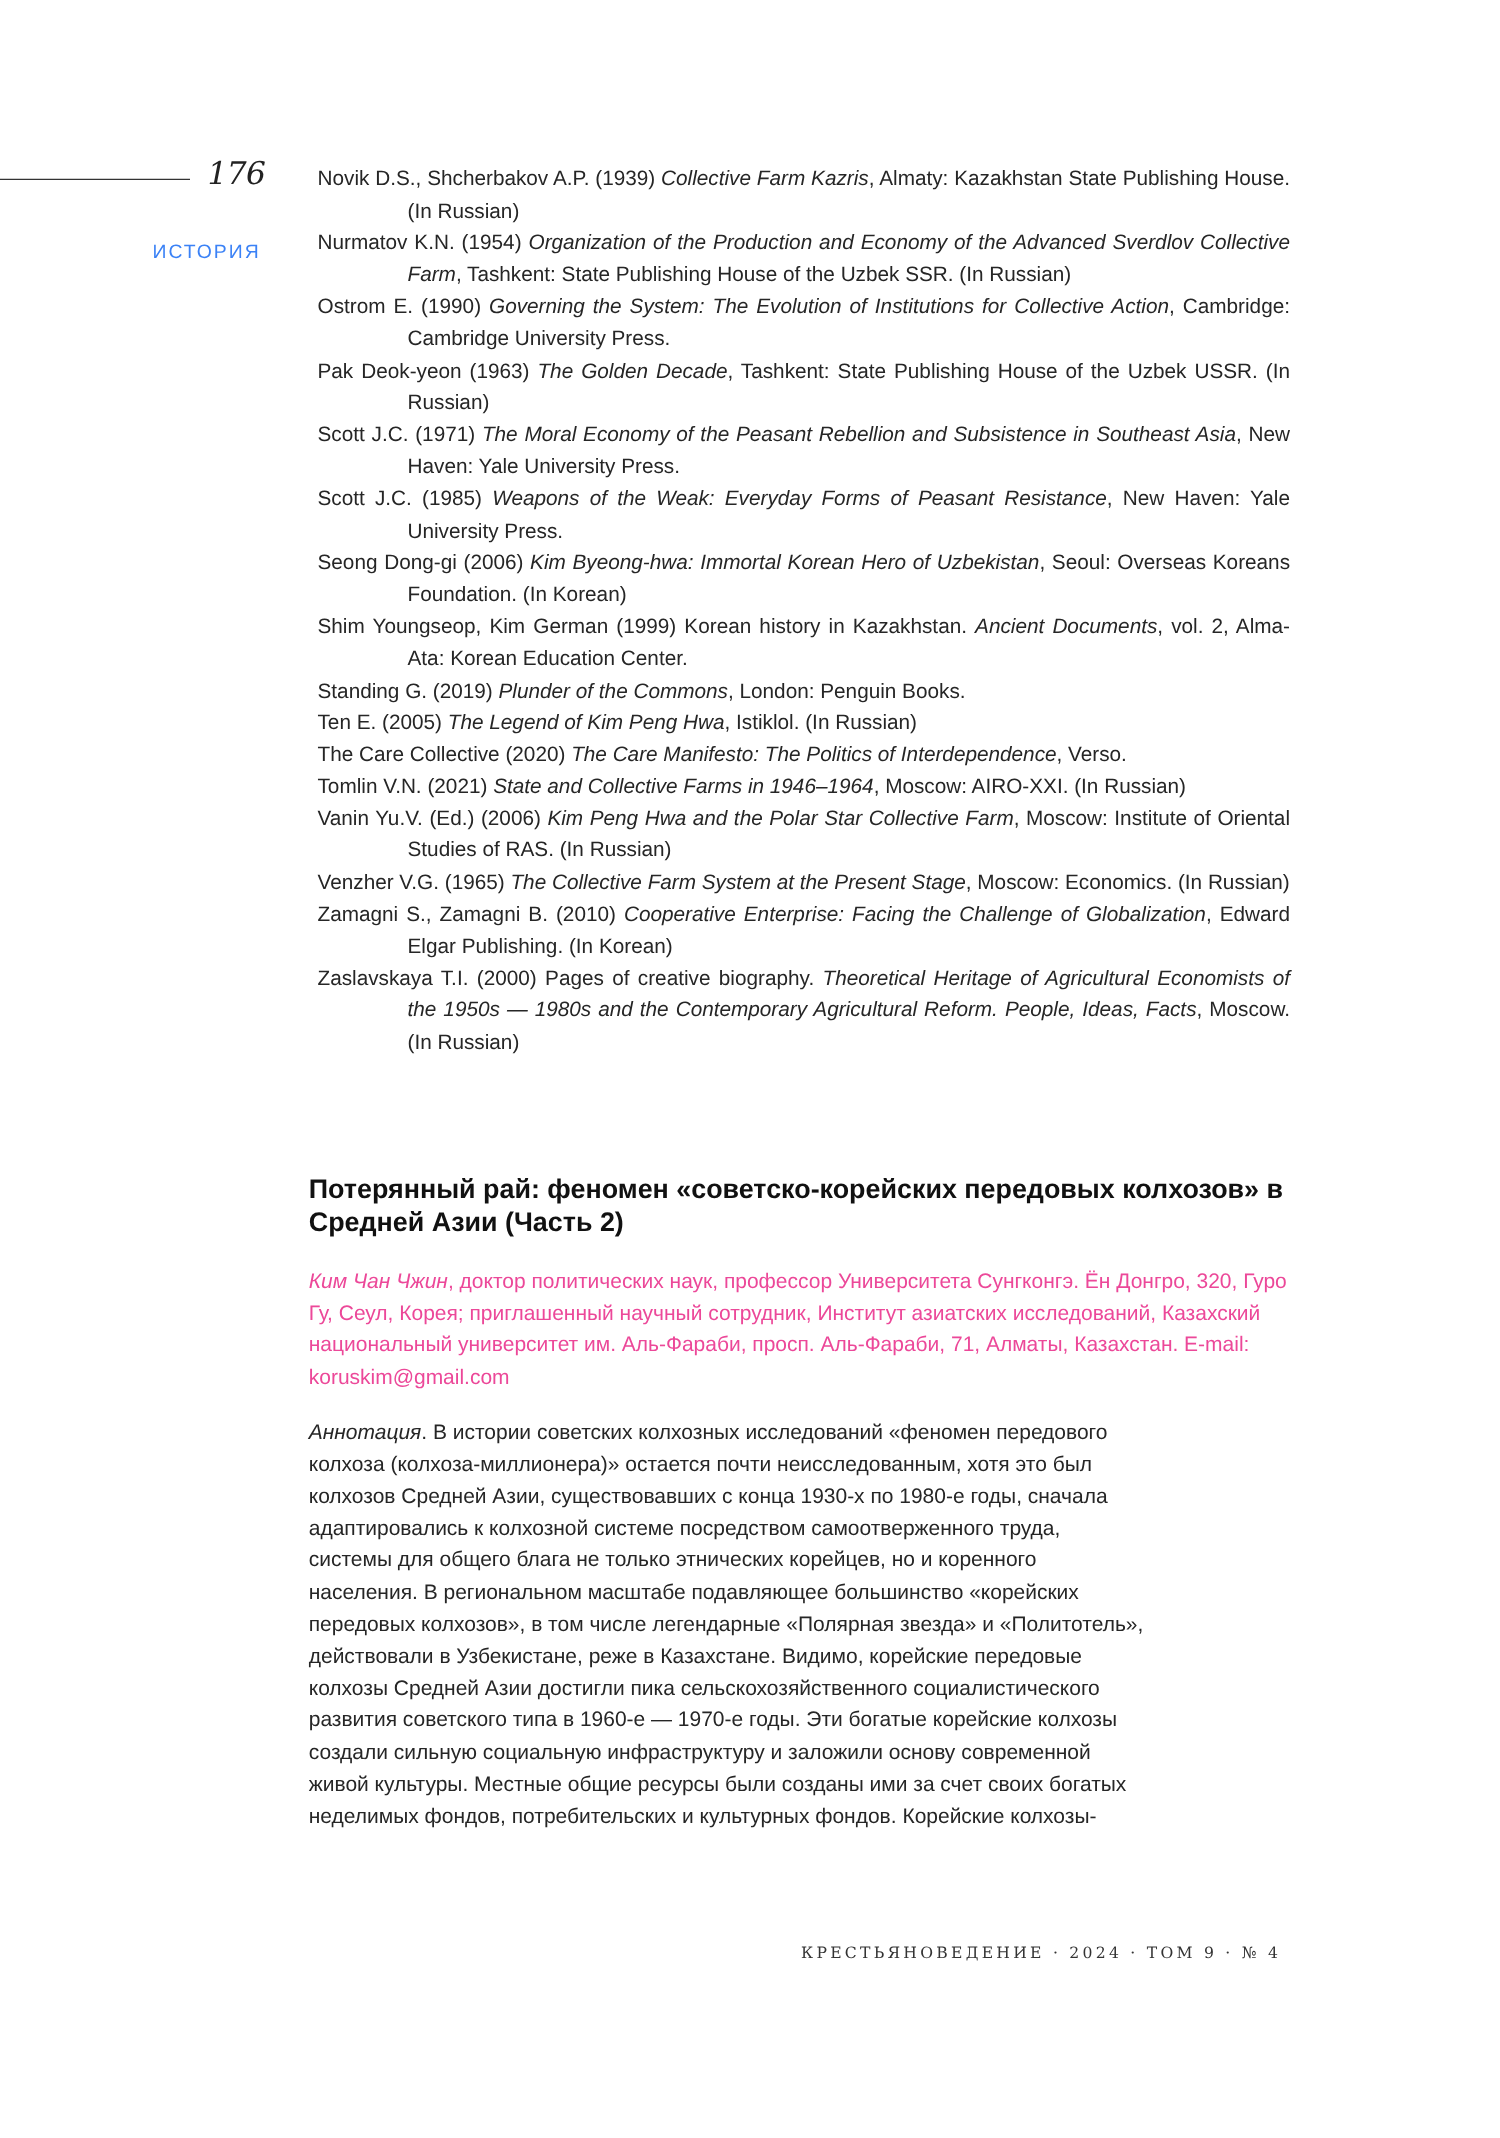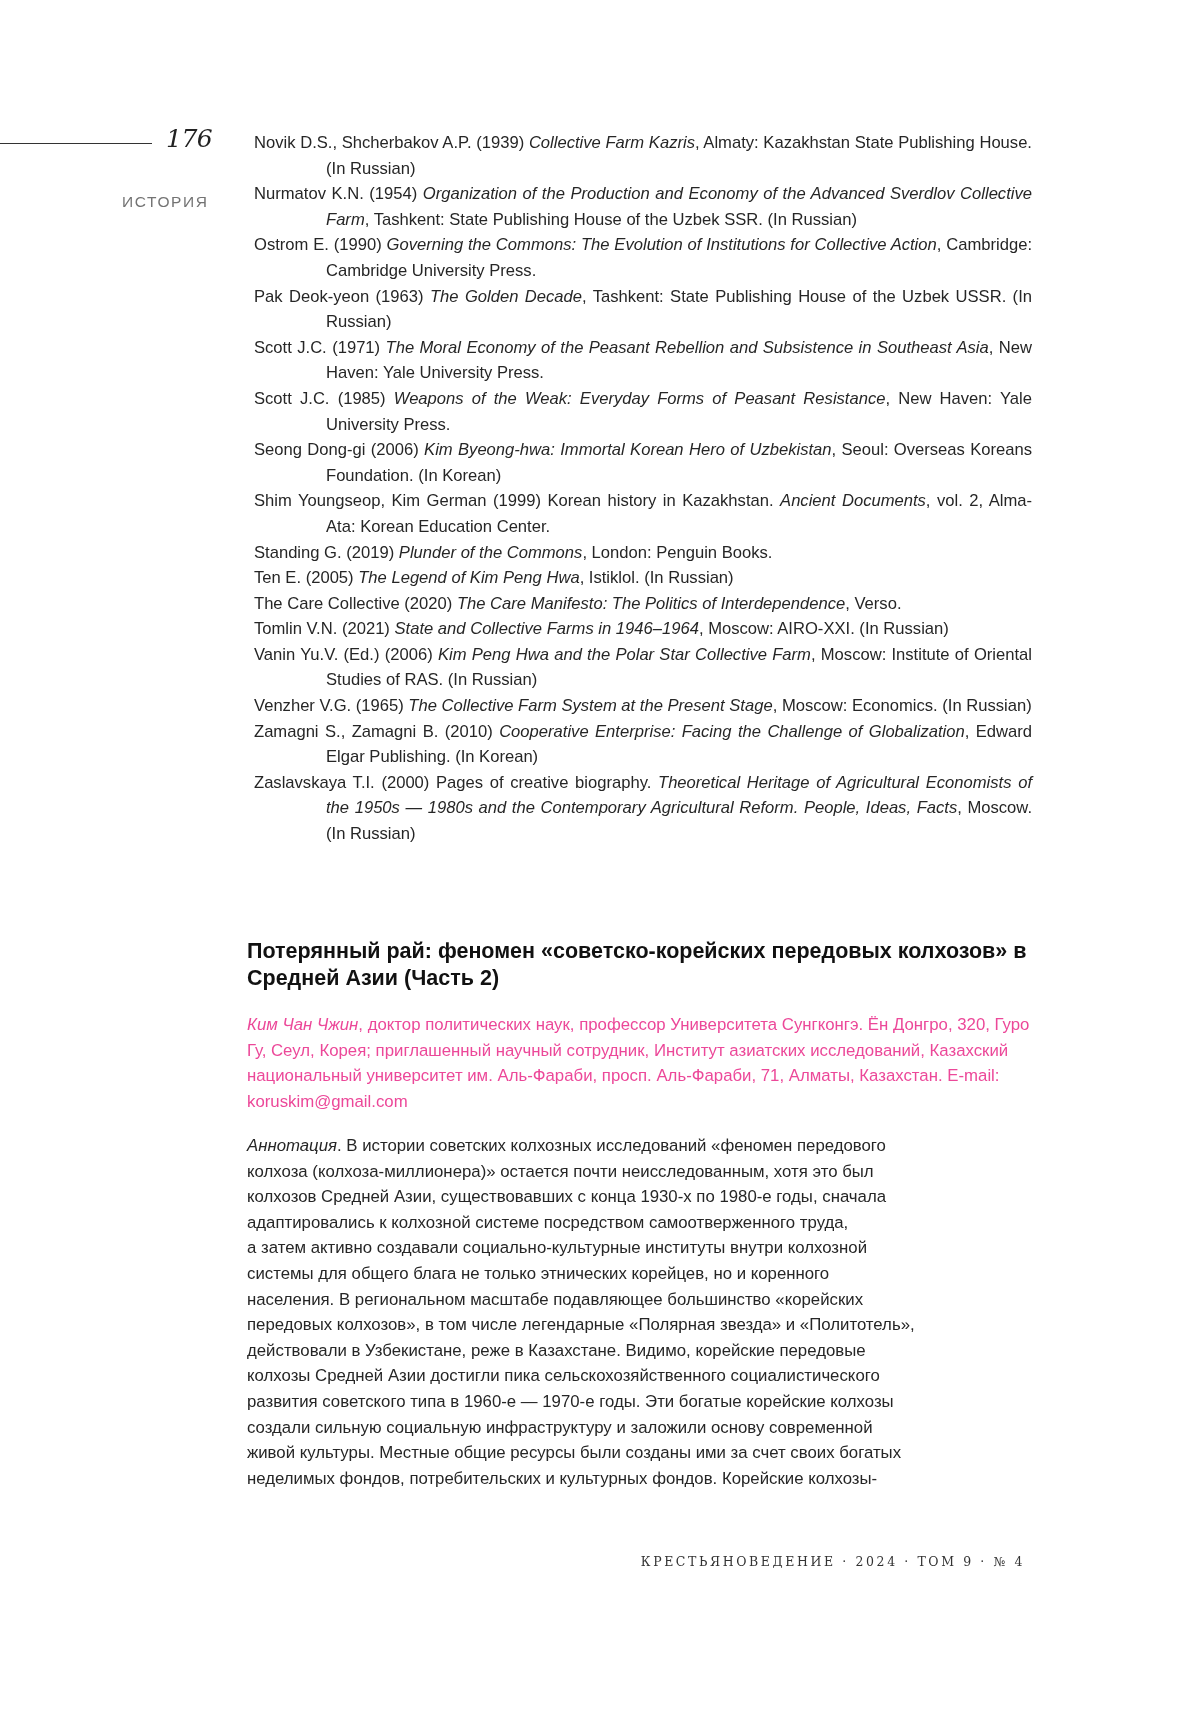--- a/index.html
+++ b/index.html
@@ -1,39 +1,39 @@
 <!DOCTYPE html>
 <html><head>
 <meta charset="utf-8">
 <style>
   html, body { margin: 0; padding: 0; background: #ffffff; }
   body { width: 1200px; height: 1710px; position: relative; overflow: hidden; color: #222; }
   .rule { position: absolute; left: 0; top: 143px; width: 152px; height: 0; border-top: 1.3px solid #333; }
   .page-num { position: absolute; left: 166px; top: 124px; font-family: "DejaVu Serif", serif; font-style: italic; font-size: 25px; color: #222; letter-spacing: -0.5px; }
-  .section { position: absolute; left: 122px; top: 193px; font-family: "Liberation Sans", sans-serif; font-size: 15.5px; letter-spacing: 1.6px; color: #737373; }
+  .section { position: absolute; left: 122px; top: 193px; font-family: "Liberation Sans", sans-serif; font-size: 15.5px; letter-spacing: 1.6px; color: #3b82f6; }
   .refs { position: absolute; left: 254px; top: 130px; width: 778px; font-family: "Liberation Sans", sans-serif; font-size: 16.6px; line-height: 25.6px; color: #262626; }
   .ref { padding-left: 72px; text-indent: -72px; text-align: justify; }
   .ref i { font-style: italic; }
   .title { position: absolute; left: 247px; top: 938px; width: 790px; font-family: "Liberation Sans", sans-serif; font-weight: bold; font-size: 21.5px; line-height: 27px; color: #111; }
   .author { position: absolute; left: 247px; top: 1012px; width: 790px; font-family: "Liberation Sans", sans-serif; font-size: 16.8px; line-height: 25.6px; color: #ec4899; }
   .abstract { position: absolute; left: 247px; top: 1133px; width: 790px; font-family: "Liberation Sans", sans-serif; font-size: 16.8px; line-height: 25.6px; color: #262626; }
   .line { display: block; white-space: nowrap; }
   .footer { position: absolute; right: 175px; top: 1554px; font-family: "DejaVu Serif", serif; font-size: 12.5px; letter-spacing: 2.6px; color: #333; }
 </style>
 </head>
 <body>
 
 <div class="rule"></div>
 <div class="page-num">176</div>
 <div class="section">ИСТОРИЯ</div>
 
 <div class="refs">
   <div class="ref"><span>Novik D.S., Shcherbakov A.P. (1939) </span><i>Collective Farm Kazris</i><span>, Almaty: Kazakhstan State Publishing House. (In Russian)</span></div>
   <div class="ref"><span>Nurmatov K.N. (1954) </span><i>Organization of the Production and Economy of the Advanced Sverdlov Collective Farm</i><span>, Tashkent: State Publishing House of the Uzbek SSR. (In Russian)</span></div>
-  <div class="ref"><span>Ostrom E. (1990) </span><i>Governing the Commons: The Evolution of Institutions for Collective Action</i><span>, Cambridge: Cambridge University Press.</span></div>
+  <div class="ref"><span>Ostrom E. (1990) </span><i>Governing the System: The Evolution of Institutions for Collective Action</i><span>, Cambridge: Cambridge University Press.</span></div>
   <div class="ref"><span>Pak Deok-yeon (1963) </span><i>The Golden Decade</i><span>, Tashkent: State Publishing House of the Uzbek USSR. (In Russian)</span></div>
   <div class="ref"><span>Scott J.C. (1971) </span><i>The Moral Economy of the Peasant Rebellion and Subsistence in Southeast Asia</i><span>, New Haven: Yale University Press.</span></div>
   <div class="ref"><span>Scott J.C. (1985) </span><i>Weapons of the Weak: Everyday Forms of Peasant Resistance</i><span>, New Haven: Yale University Press.</span></div>
   <div class="ref"><span>Seong Dong-gi (2006) </span><i>Kim Byeong-hwa: Immortal Korean Hero of Uzbekistan</i><span>, Seoul: Overseas Koreans Foundation. (In Korean)</span></div>
   <div class="ref"><span>Shim Youngseop, Kim German (1999) Korean history in Kazakhstan. </span><i>Ancient Documents</i><span>, vol. 2, Alma-Ata: Korean Education Center.</span></div>
   <div class="ref"><span>Standing G. (2019) </span><i>Plunder of the Commons</i><span>, London: Penguin Books.</span></div>
   <div class="ref"><span>Ten E. (2005) </span><i>The Legend of Kim Peng Hwa</i><span>, Istiklol. (In Russian)</span></div>
   <div class="ref"><span>The Care Collective (2020) </span><i>The Care Manifesto: The Politics of Interdependence</i><span>, Verso.</span></div>
   <div class="ref"><span>Tomlin V.N. (2021) </span><i>State and Collective Farms in 1946–1964</i><span>, Moscow: AIRO-XXI. (In Russian)</span></div>
   <div class="ref"><span>Vanin Yu.V. (Ed.) (2006) </span><i>Kim Peng Hwa and the Polar Star Collective Farm</i><span>, Moscow: Institute of Oriental Studies of RAS. (In Russian)</span></div>
@@ -44,21 +44,20 @@
 
 <h2 class="title" style="margin:0;">Потерянный рай: феномен «советско-корейских передовых колхозов» в Средней Азии (Часть 2)</h2>
 
 <div class="author"><i>Ким Чан Чжин</i><span>, доктор политических наук, профессор Университета Сунгконгэ. Ён Донгро, 320, Гуро Гу, Сеул, Корея; приглашенный научный сотрудник, Институт азиатских исследований, Казахский национальный университет им. Аль-Фараби, просп. Аль-Фараби, 71, Алматы, Казахстан. E-mail: koruskim@gmail.com</span></div>
 
 <div class="abstract">
   <span class="line"><i>Аннотация</i><span>. В истории советских колхозных исследований «феномен передового</span></span>
   <span class="line">колхоза (колхоза-миллионера)» остается почти неисследованным, хотя это был</span>
   <span class="line">колхозов Средней Азии, существовавших с конца 1930-х по 1980-е годы, сначала</span>
   <span class="line">адаптировались к колхозной системе посредством самоотверженного труда,</span>
-  <span class="line">а затем активно создавали социально-культурные институты внутри колхозной</span>
   <span class="line">системы для общего блага не только этнических корейцев, но и коренного</span>
   <span class="line">населения. В региональном масштабе подавляющее большинство «корейских</span>
   <span class="line">передовых колхозов», в том числе легендарные «Полярная звезда» и «Политотель»,</span>
   <span class="line">действовали в Узбекистане, реже в Казахстане. Видимо, корейские передовые</span>
   <span class="line">колхозы Средней Азии достигли пика сельскохозяйственного социалистического</span>
   <span class="line">развития советского типа в 1960-е — 1970-е годы. Эти богатые корейские колхозы</span>
   <span class="line">создали сильную социальную инфраструктуру и заложили основу современной</span>
   <span class="line">живой культуры. Местные общие ресурсы были созданы ими за счет своих богатых</span>
   <span class="line">неделимых фондов, потребительских и культурных фондов. Корейские колхозы-</span>
 </div>

